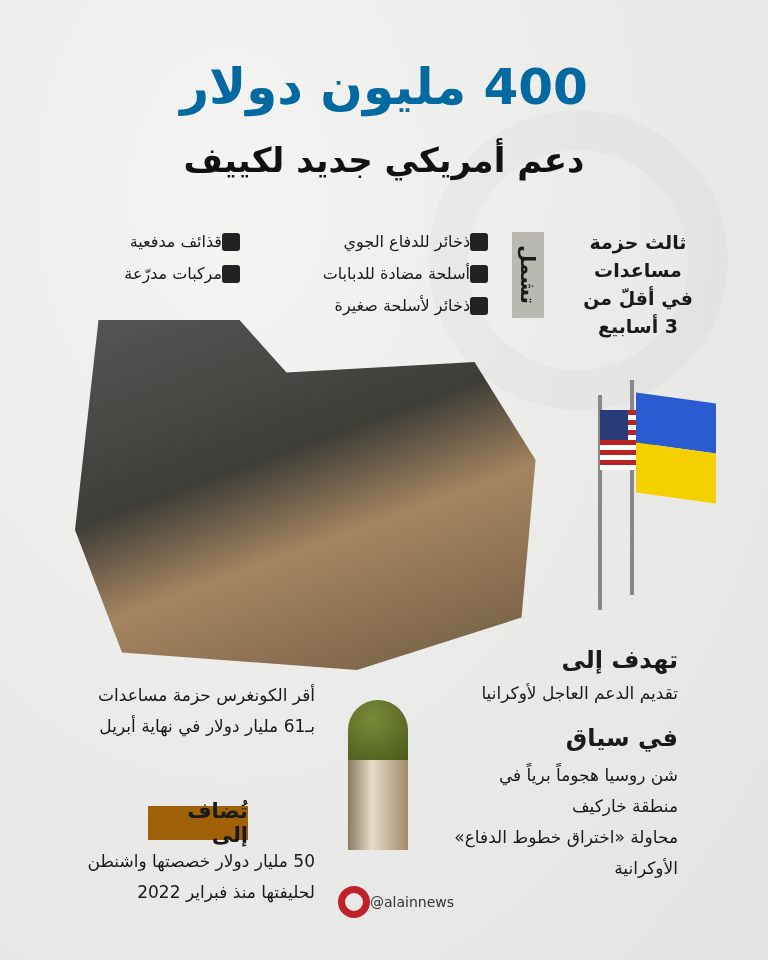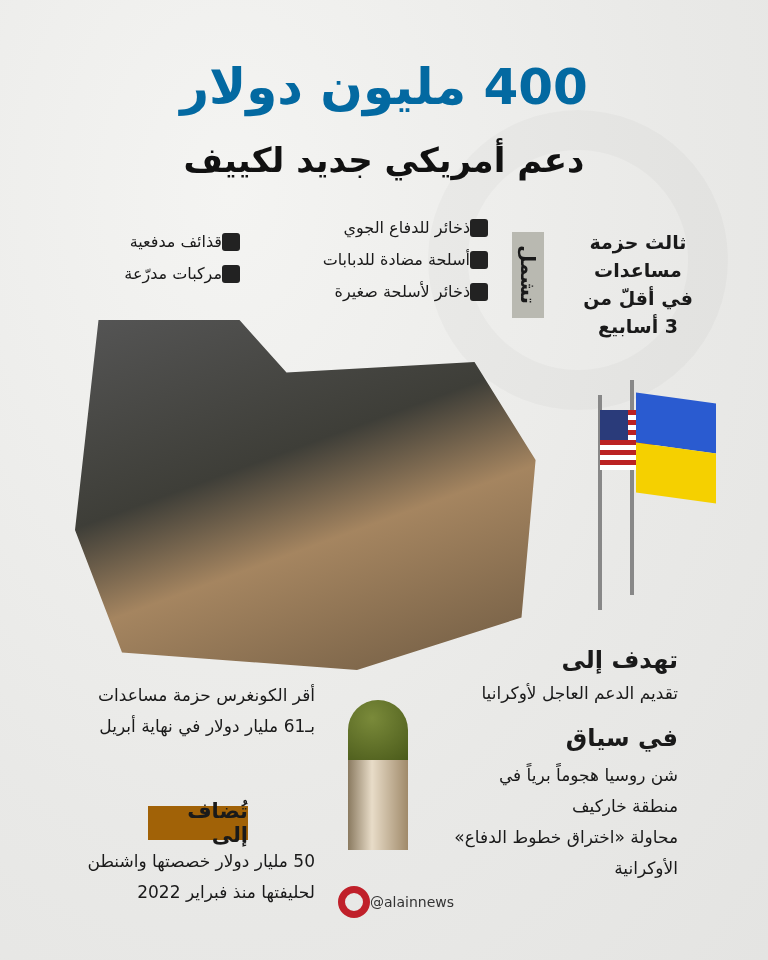--- a/index.html
+++ b/index.html
@@ -46,21 +46,21 @@
   <div>ثالث حزمة</div>
   <div>مساعدات</div>
   <div>في أقلّ من</div>
   <div>3 أسابيع</div>
 </div>
 
 <div class="vtag">
     <span>تشمل</span>
   </div>
 
-<div class="items" style="right:280px;top:212px">
+<div class="items" style="right:280px;top:226px">
   <div class="item">
       <span class="ic"></span>
       <span>ذخائر للدفاع الجوي</span>
     </div>
   <div class="item">
       <span class="ic"></span>
       <span>أسلحة مضادة للدبابات</span>
     </div>
   <div class="item">
       <span class="ic"></span>

